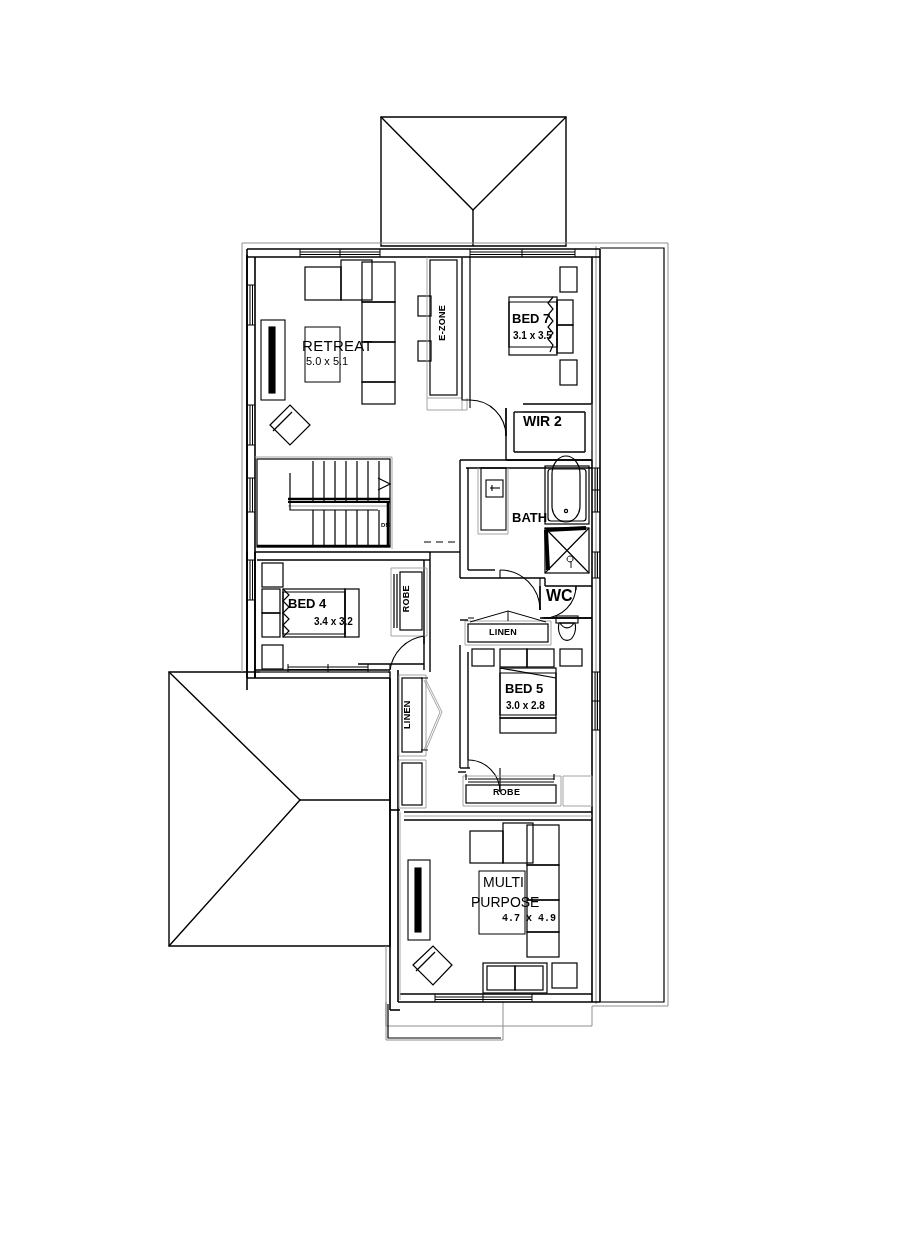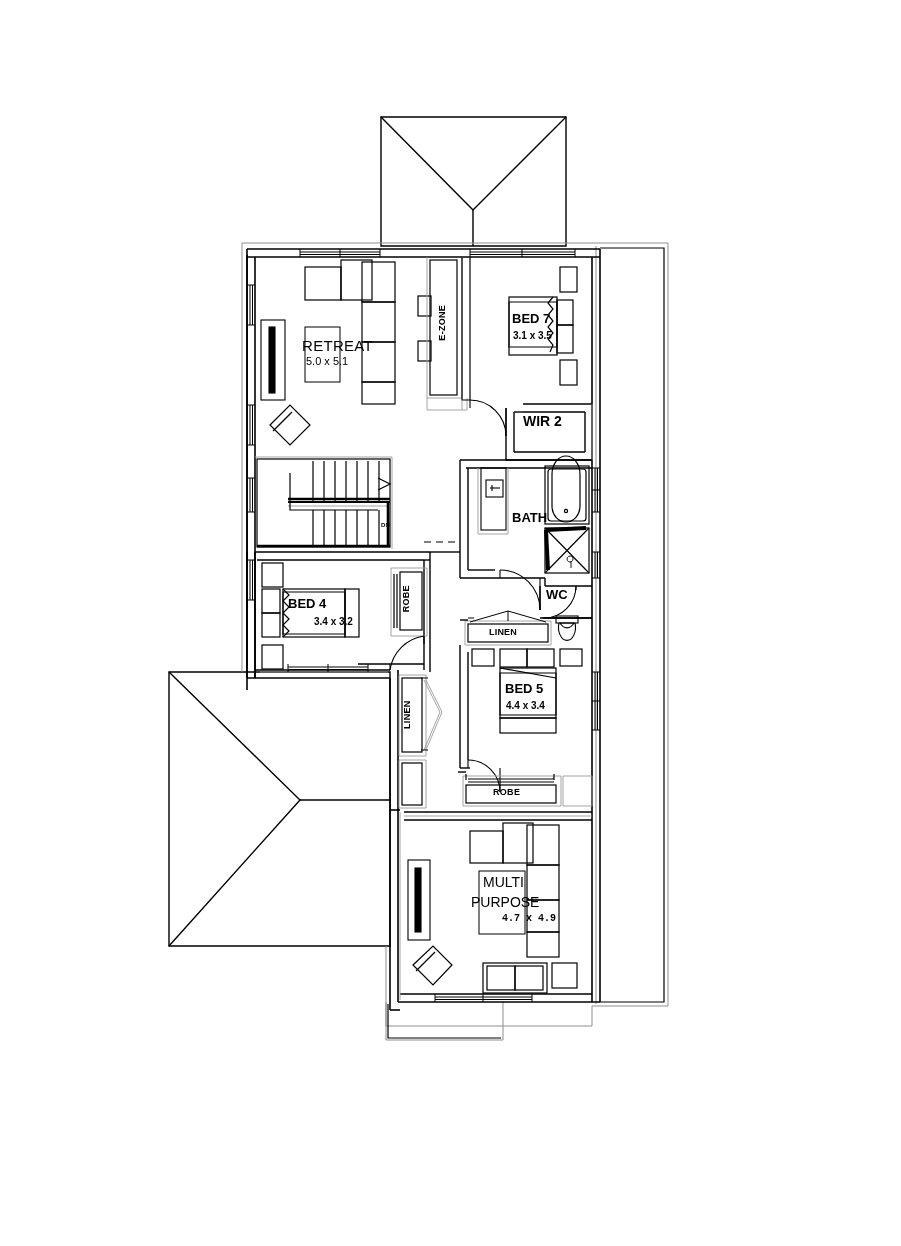--- a/index.html
+++ b/index.html
@@ -480,33 +480,33 @@
   </div>
 
   <div class="lbl" style="left:523px;top:414px;font-size:14px;">
     <span>WIR 2</span>
   </div>
 
   <div class="lbl" style="left:512px;top:511px;font-size:13px;">
     <span>BATH</span>
   </div>
 
-  <div class="lbl" style="left:546px;top:588px;font-size:13px;">
+  <div class="lbl" style="left:546px;top:588px;font-size:16px;">
     <span>WC</span>
   </div>
 
   <div class="lbl" style="left:489px;top:628px;font-size:9px;letter-spacing:0.2px;">
     <span>LINEN</span>
   </div>
 
   <div class="lbl" style="left:505px;top:682px;font-size:13px;">
     <span>BED 5</span>
   </div>
   <div class="lbl" style="left:506px;top:701px;font-size:10px;">
-    <span>4.4 x 3.4</span>
+    <span>3.0 x 2.8</span>
   </div>
 
   <div class="lbl" style="left:493px;top:788px;font-size:9px;letter-spacing:0.3px;">
     <span>ROBE</span>
   </div>
 
   <div class="lbl" style="left:288px;top:597px;font-size:13px;text-align:center;">
     <span>BED 4</span>
   </div>
   <div class="lbl" style="left:289px;top:617px;font-size:10px;margin-left:25px;">

